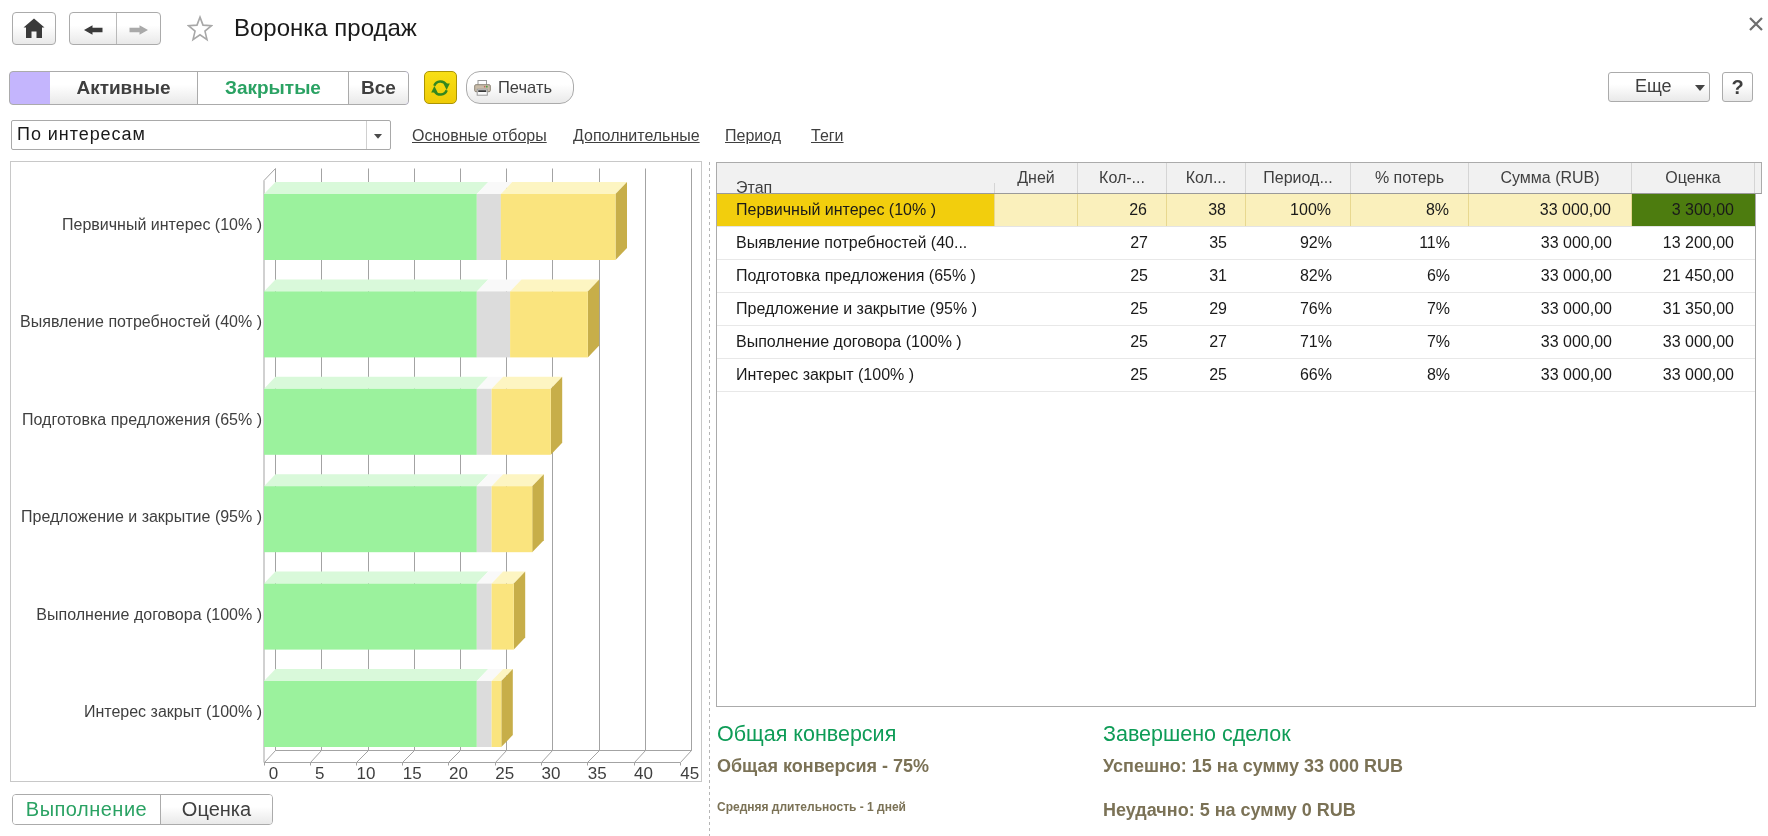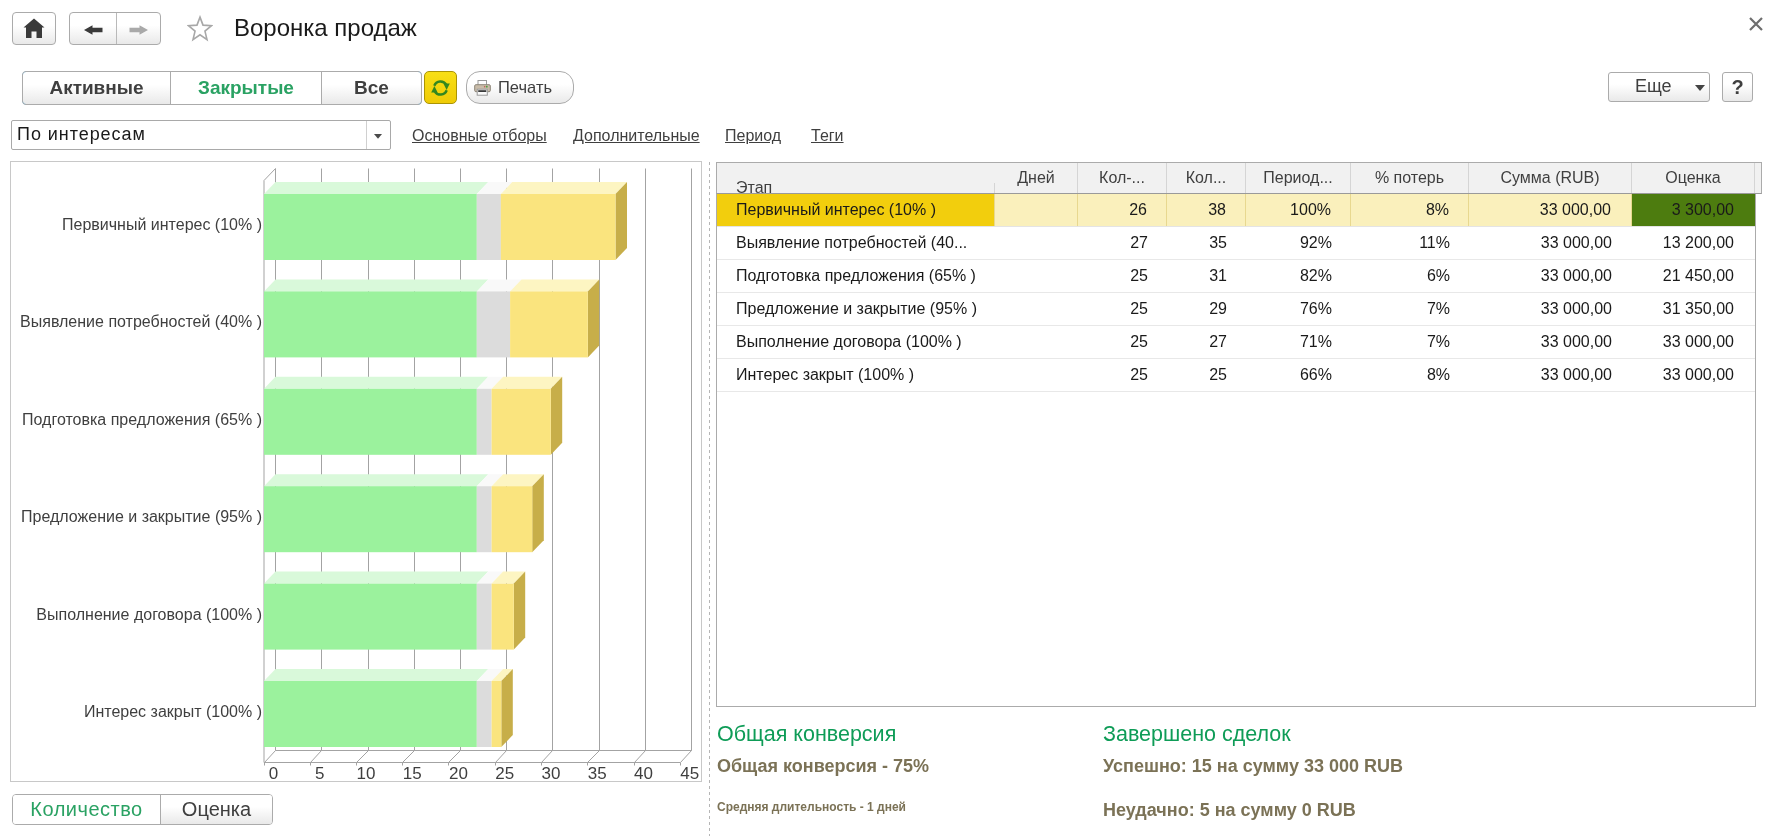--- a/index.html
+++ b/index.html
@@ -27,21 +27,21 @@
  </svg>
 </div>
 <svg class="abs" style="left:187px;top:15px;" width="26" height="28" viewBox="0 0 24 26">
  <path d="M12 2 L14.8 9.4 L22.7 9.9 L16.6 15 L18.5 22.8 L12 18.4 L5.5 22.8 L7.4 15 L1.3 9.9 L9.2 9.4 Z" fill="none" stroke="#a8a8a8" stroke-width="1.5" stroke-linejoin="miter"></path>
 </svg>
 <div class="abs" style="left:234px;top:14px;font-size:24px;color:#1a1a1a;">Воронка продаж</div>
 <svg class="abs" style="left:1748px;top:16px;" width="16" height="16" viewBox="0 0 16 16">
  <path d="M2 2 L14 14 M14 2 L2 14" stroke="#6e6e6e" stroke-width="2.2"></path>
 </svg>
 
-<div class="abs" style="left:22px;top:71px;width:400px;height:34px;border:1px solid #ababab;border-radius:4px;display:flex;overflow:hidden;background:#0369a1;">
+<div class="abs" style="left:9px;top:71px;width:400px;height:34px;border:1px solid #ababab;border-radius:4px;display:flex;overflow:hidden;background:#c4b5fd;padding-left:40px;">
  <div class="seg" style="width:148px;">
       <span style="font-weight:bold;font-size:19px;color:#3f3f3f;">Активные</span>
     </div>
  <div style="width:151px;display:flex;align-items:center;justify-content:center;background:#fff;border-right:1px solid #ababab;">
       <span style="font-weight:bold;font-size:19px;color:#2aa263;">Закрытые</span>
     </div>
  <div class="seg" style="flex:1;border-right:none;">
       <span style="font-weight:bold;font-size:19px;color:#3f3f3f;">Все</span>
     </div>
 </div>
@@ -179,21 +179,21 @@
 <text x="458.5" y="779" text-anchor="middle" font-size="17" fill="#3f3f3f">20</text>
 <text x="504.8" y="779" text-anchor="middle" font-size="17" fill="#3f3f3f">25</text>
 <text x="551.0" y="779" text-anchor="middle" font-size="17" fill="#3f3f3f">30</text>
 <text x="597.2" y="779" text-anchor="middle" font-size="17" fill="#3f3f3f">35</text>
 <text x="643.5" y="779" text-anchor="middle" font-size="17" fill="#3f3f3f">40</text>
 <text x="689.8" y="779" text-anchor="middle" font-size="17" fill="#3f3f3f">45</text>
 </svg>
 
 <div class="abs" style="left:12px;top:794px;width:261px;height:31px;border:1px solid #ababab;border-radius:4px;display:flex;overflow:hidden;background:#fff;">
  <div style="width:148px;display:flex;align-items:center;justify-content:center;background:#fff;border-right:1px solid #ababab;">
-      <span style="font-size:20px;letter-spacing:0.5px;color:#2aa263;">Количество</span>
+      <span style="font-size:20px;letter-spacing:0.5px;color:#2aa263;">Выполнение</span>
     </div>
  <div class="seg" style="flex:1;border-right:none;">
       <span style="font-size:20px;color:#3f3f3f;">Оценка</span>
     </div>
 </div>
 
 <div class="abs" style="left:709px;top:162px;width:1px;height:674px;background:repeating-linear-gradient(to bottom,#b5b5b5 0 3px,#ffffff 3px 6px);"></div>
 
 <div class="abs" id="tbl" style="left:716px;top:162px;width:1046px;">
 <div style="border:1px solid #ababab;border-bottom:1px solid #9a9a9a;background:#f1f1f1;height:32px;display:flex;">

